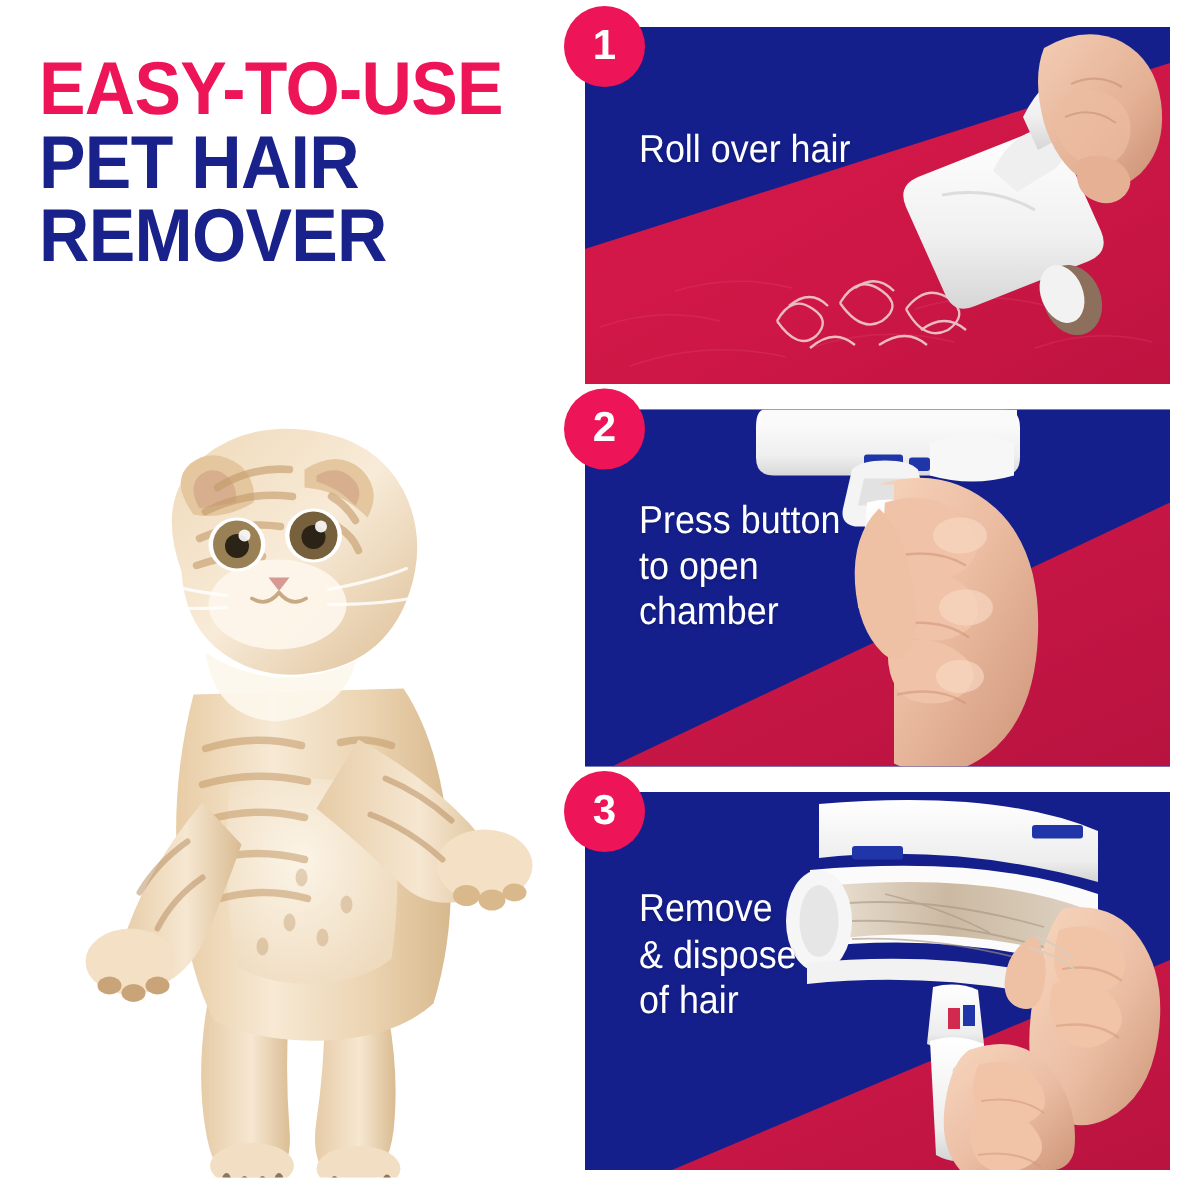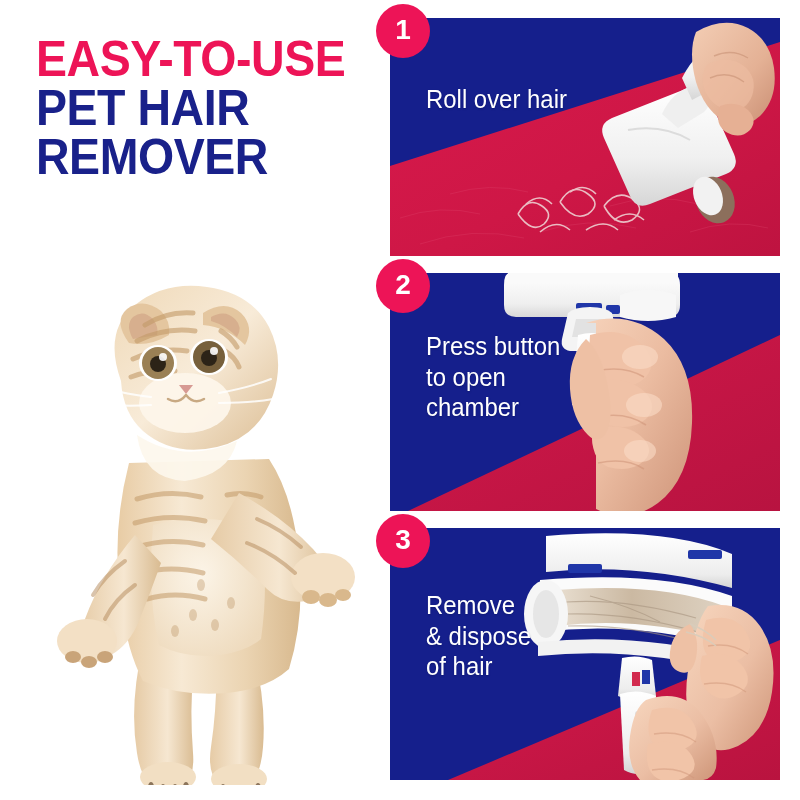--- a/index.html
+++ b/index.html
@@ -6,21 +6,21 @@
   html,body{ width:800px; height:800px; }
   body{
     background:#ffffff;
     font-family:"Liberation Sans", sans-serif;
     position:relative;
     overflow:hidden;
   }
 
   
   #headline{
-    position:absolute; left:36px; top:36px; width:340px;
+    position:absolute; left:26px; top:36px; width:340px;
   }
   .hl-line{
     font-family:"Liberation Sans", sans-serif;
     font-weight:bold;
     font-size:49px;
     line-height:0.92;
     letter-spacing:-0.5px;
     transform:scaleX(0.93);
     transform-origin:left center;
     white-space:nowrap;

